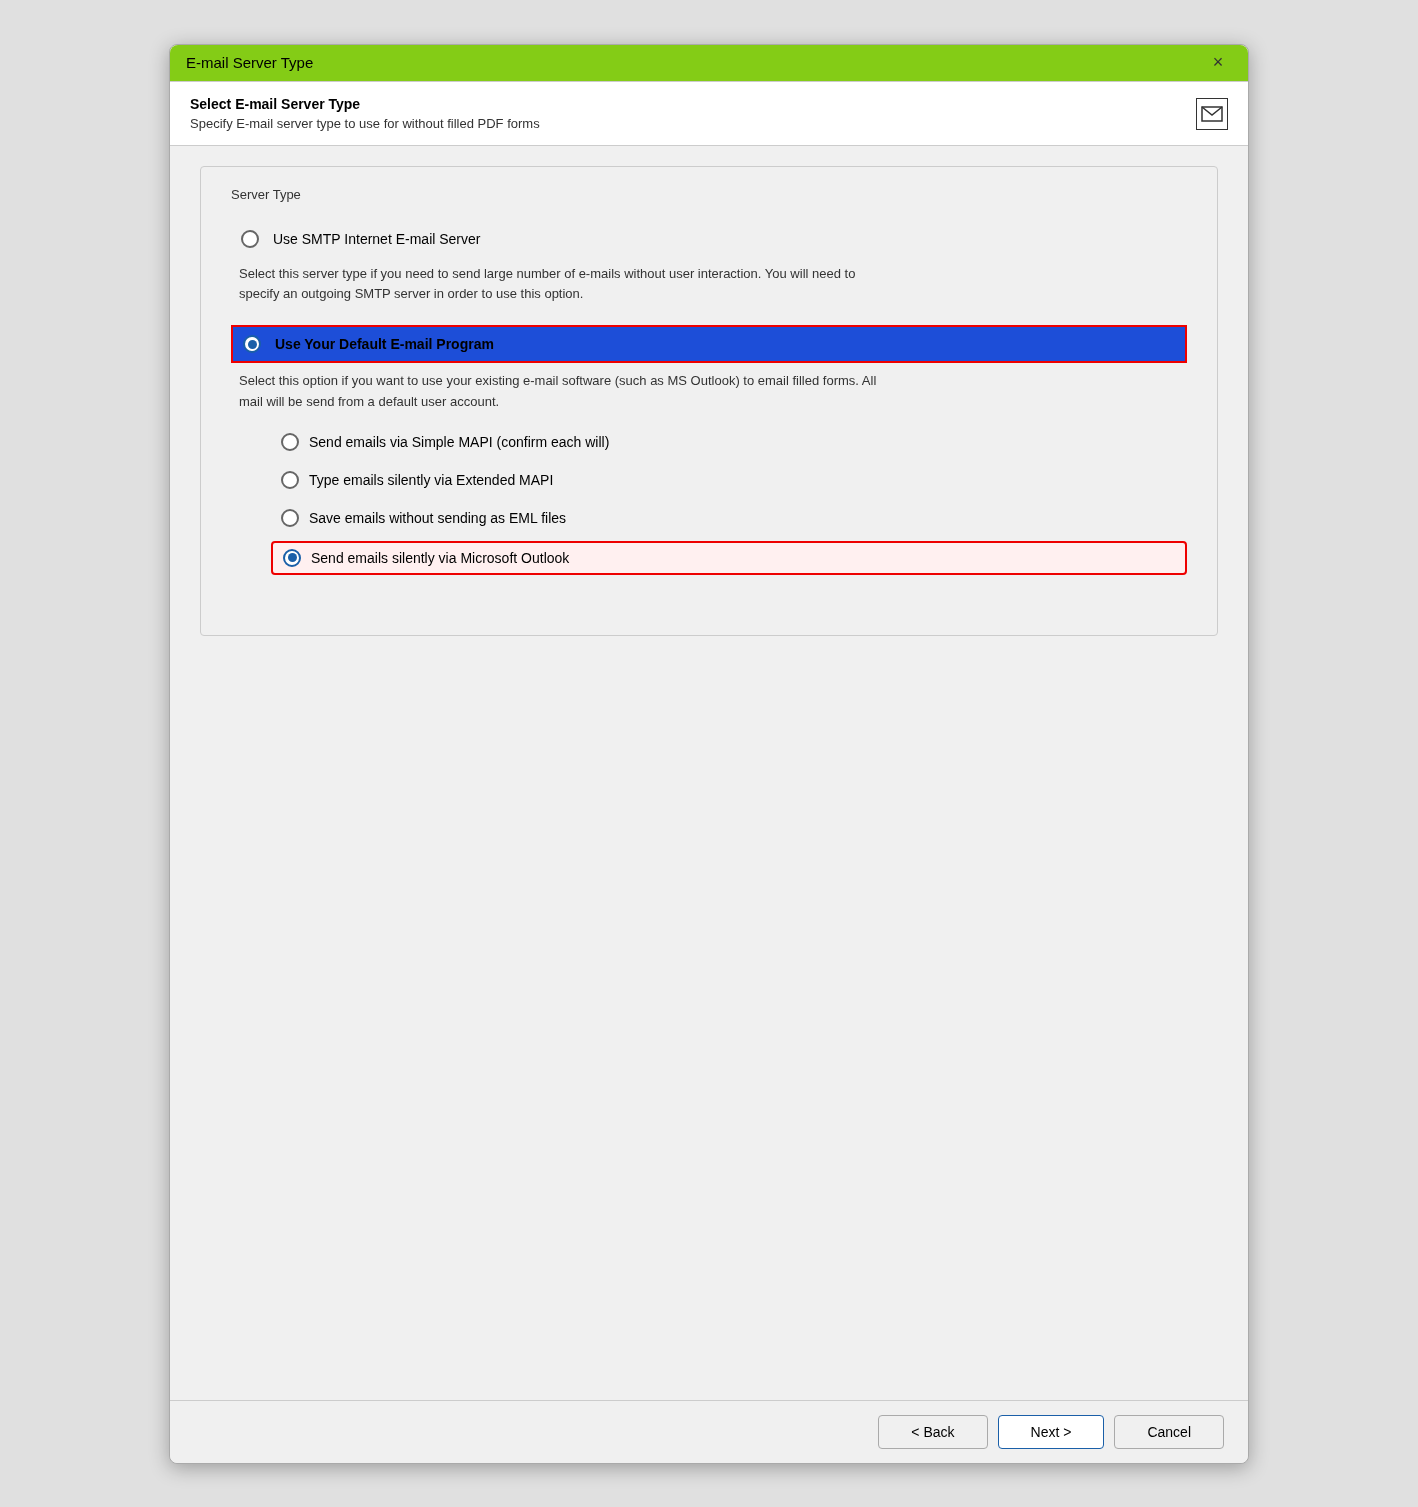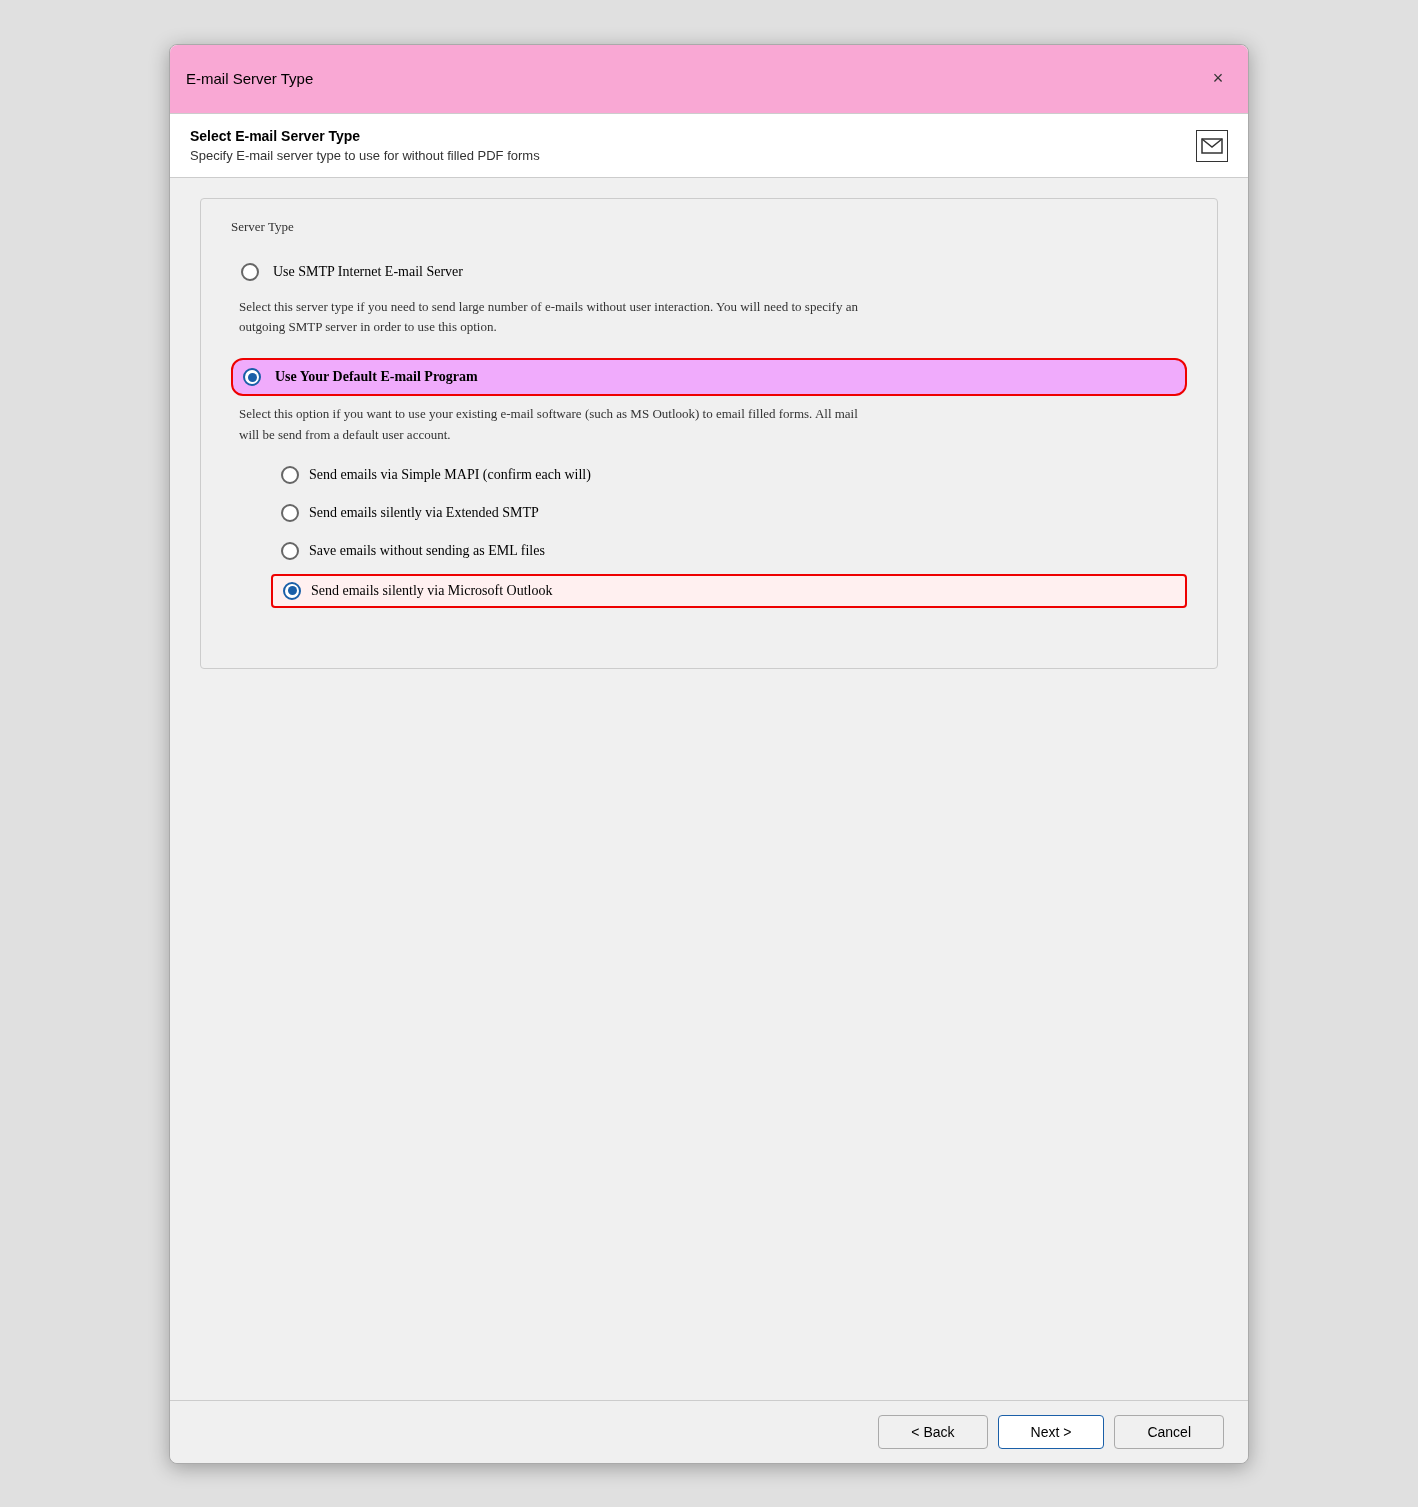--- a/index.html
+++ b/index.html
@@ -18,23 +18,23 @@
       border: 1px solid #aaa;
       border-radius: 8px;
       width: 1080px;
       min-height: 1420px;
       display: flex;
       flex-direction: column;
       box-shadow: 0 4px 20px rgba(0,0,0,0.3);
       position: relative;
     }
     .title-bar {
-      background: #f9a8d4;
+      background: #84cc16;
       border-bottom: 1px solid #ccc;
-      padding: 20px 16px;
+      padding: 4px 16px;
       display: flex;
       align-items: center;
       justify-content: space-between;
       border-radius: 8px 8px 0 0;
     }
     .title-bar-title {
       font-size: 15px;
       font-weight: normal;
       color: #000;
     }
@@ -74,21 +74,20 @@
       height: 32px;
       border: 1.5px solid #333;
       display: flex;
       align-items: center;
       justify-content: center;
       margin-top: 2px;
     }
     .content-area {
       flex: 1;
       padding: 20px 30px;
-      font-family: Liberation Serif, serif;
     }
     .server-type-group {
       border: 1px solid #ccc;
       border-radius: 4px;
       padding: 20px 30px 40px 30px;
       background: #f0f0f0;
     }
     .group-label {
       font-size: 13px;
       color: #333;
@@ -99,22 +98,22 @@
     }
     .radio-row {
       display: flex;
       align-items: center;
       gap: 14px;
       margin-bottom: 8px;
       padding: 8px 10px;
     }
     .radio-row.highlighted {
       border: 2.5px solid #e00;
-      border-radius: 12px;
-      background: #f0abfc;
+      border-radius: 0;
+      background: #1d4ed8;
     }
     .radio-label {
       font-size: 14px;
       color: #000;
       cursor: pointer;
     }
     .radio-label.bold {
       font-weight: 600;
     }
     .description-text {
@@ -247,21 +246,21 @@
 
         <div class="sub-options">
 
           <div class="sub-radio-row">
             <div class="radio-circle"></div>
             <span class="radio-label">Send emails via Simple MAPI (confirm each will)</span>
           </div>
 
           <div class="sub-radio-row">
             <div class="radio-circle"></div>
-            <span class="radio-label">Send emails silently via Extended SMTP</span>
+            <span class="radio-label">Type emails silently via Extended MAPI</span>
           </div>
 
           <div class="sub-radio-row">
             <div class="radio-circle"></div>
             <span class="radio-label">Save emails without sending as EML files</span>
           </div>
 
           <div class="sub-radio-row highlighted">
             <div class="radio-circle checked"></div>
             <span class="radio-label">Send emails silently via Microsoft Outlook</span>

